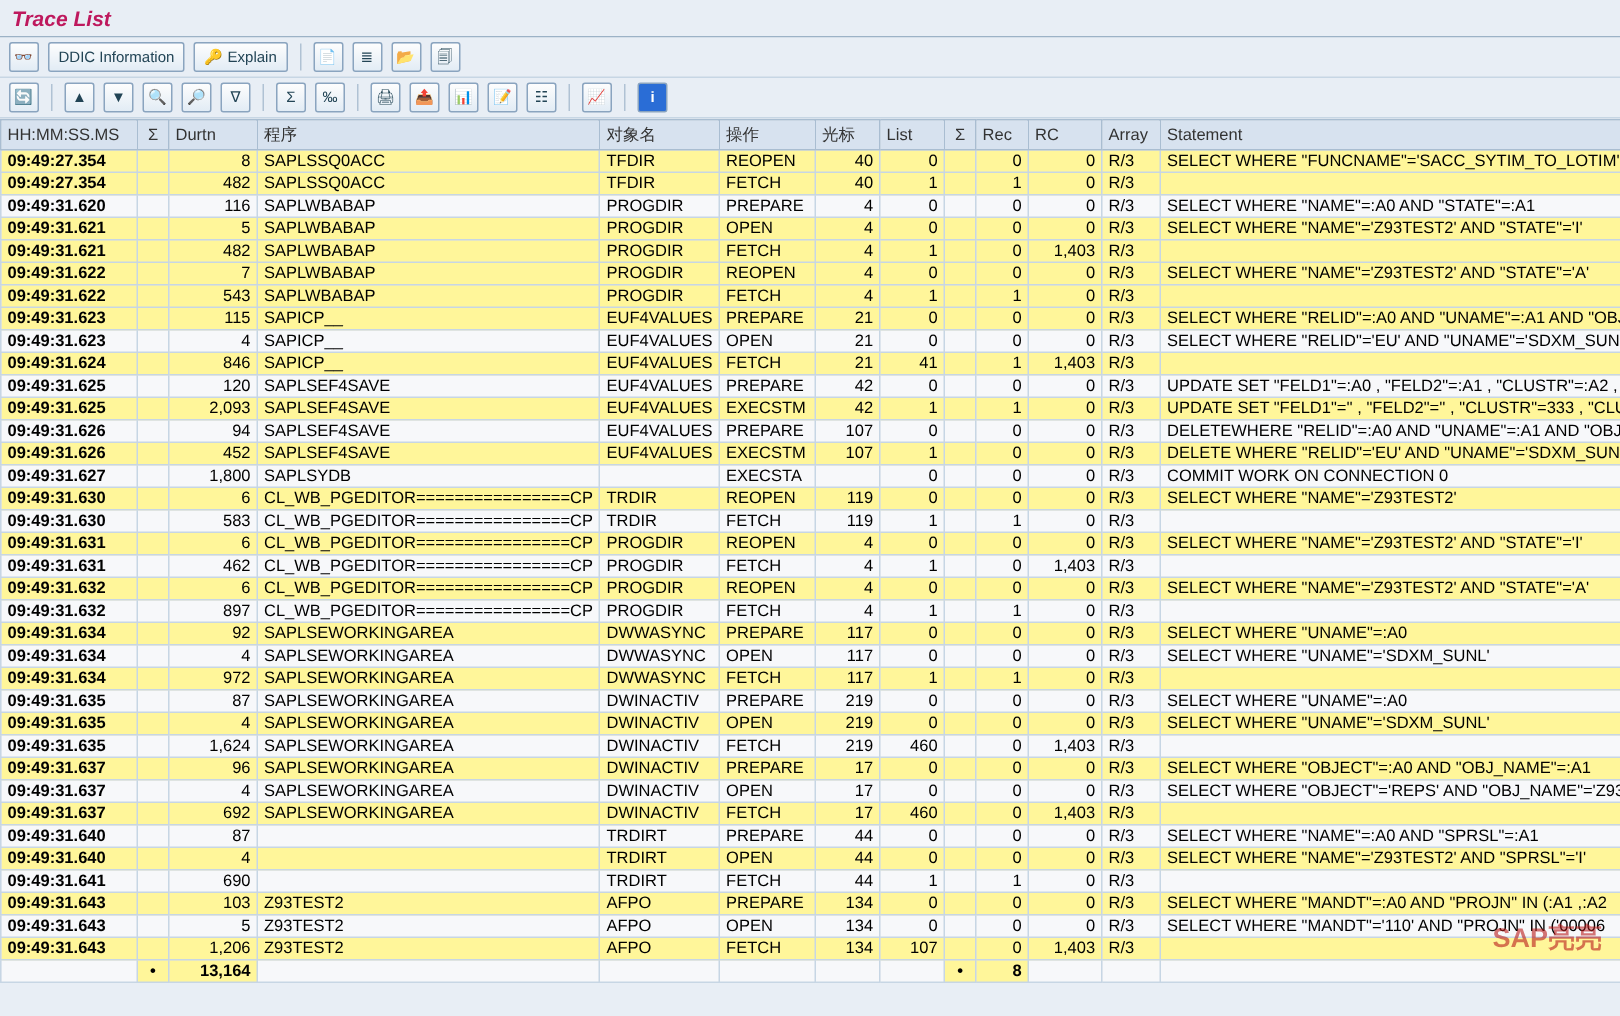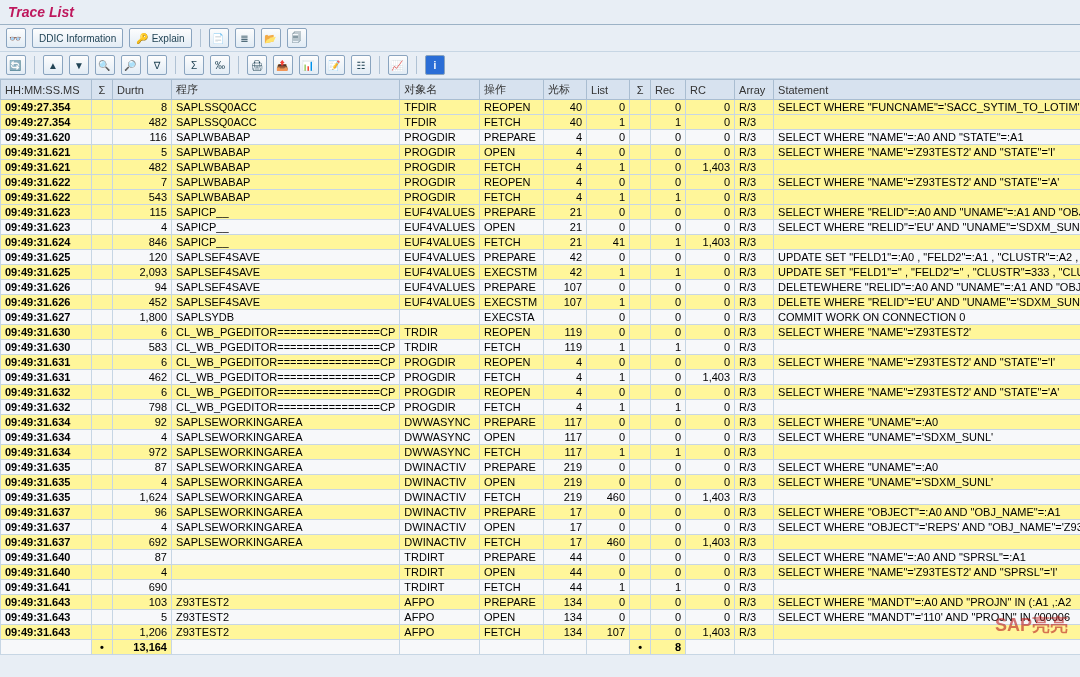--- a/index.html
+++ b/index.html
@@ -381,21 +381,21 @@
           <td class="num">0</td>
           <td> </td>
           <td class="num">0</td>
           <td class="num">0</td>
           <td>R/3</td>
           <td class="stmt">SELECT WHERE "NAME"='Z93TEST2'  AND "STATE"='A'</td>
         </tr>
         <tr>
           <td class="time">09:49:31.632</td>
           <td> </td>
-          <td class="num">798</td>
+          <td class="num">897</td>
           <td>CL_WB_PGEDITOR================CP</td>
           <td>PROGDIR</td>
           <td>FETCH</td>
           <td class="num">4</td>
           <td class="num">1</td>
           <td> </td>
           <td class="num">1</td>
           <td class="num">0</td>
           <td>R/3</td>
           <td class="stmt"></td>

